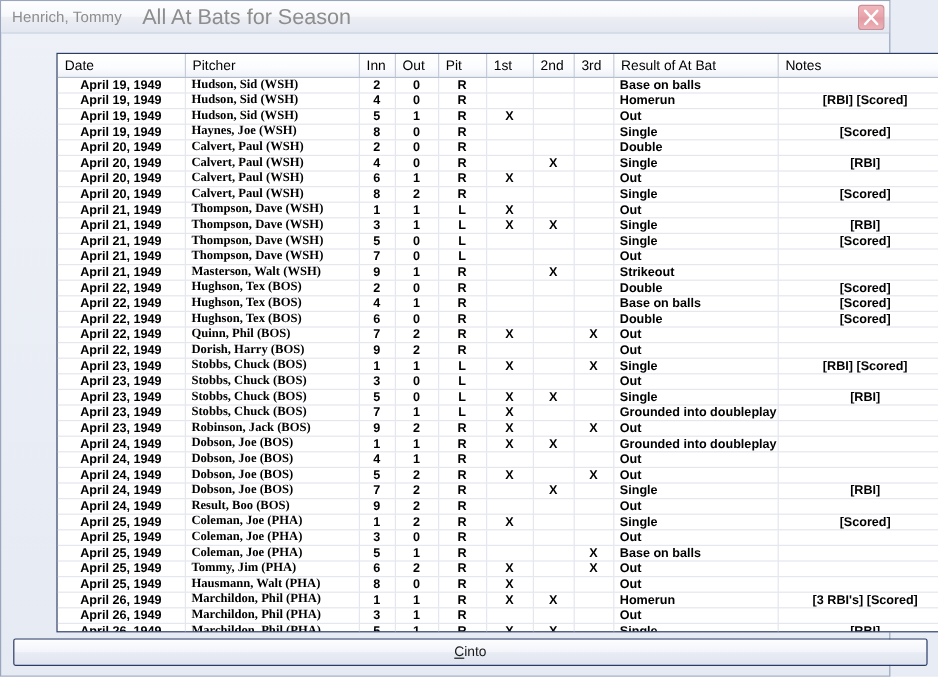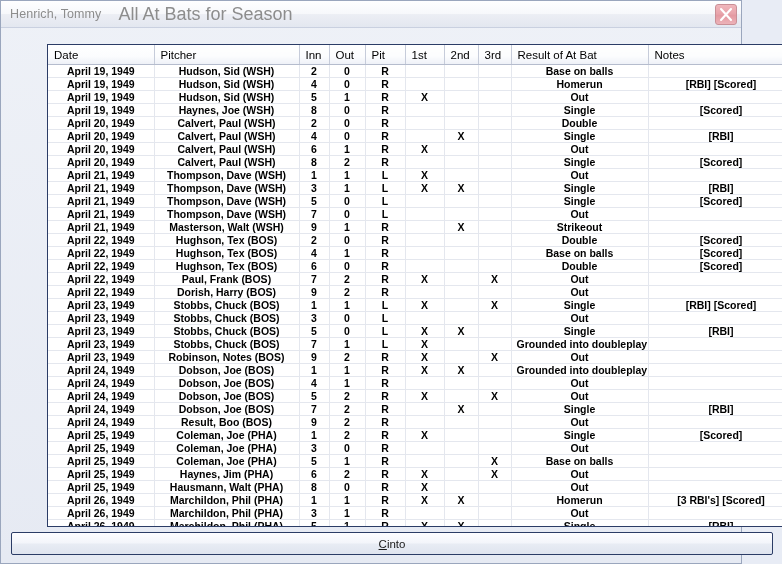--- a/index.html
+++ b/index.html
@@ -110,24 +110,24 @@
     line-height: 12px;
     border-bottom: 1px solid #e4e7ee;
     border-right: 1px solid #e4e7ee;
     padding: 0 5px;
     white-space: nowrap;
     overflow: hidden;
     font-weight: bold;
     font-size: 10.5px;
   }
   td.c-date   { text-align: center;   padding-left: 6px; }
-  td.c-pitch  { text-align: center;   padding-left: 6px; }
+  td.c-pitch  { text-align: left;   padding-left: 6px; font-family: Liberation Serif, serif; }
   td.c-num    { text-align: center; }
   td.c-mark   { text-align: center; }
-  td.c-res    { text-align: center; }
+  td.c-res    { text-align: left; }
   td.c-notes  { text-align: center; border-right: none; }
 
   
   #vscroll {
     position: absolute;
     top: 0;
     right: 0;
     width: 16px;
     bottom: 0;
     background: #fbfcfe;
@@ -432,21 +432,21 @@
               <td class="c-num">0</td>
               <td class="c-num">R</td>
               <td class="c-mark"></td>
               <td class="c-mark"></td>
               <td class="c-mark"></td>
               <td class="c-res">Double</td>
               <td class="c-notes">[Scored]</td>
             </tr>
             <tr>
               <td class="c-date">April 22, 1949</td>
-              <td class="c-pitch">Paul, Frank (BOS)</td>
+              <td class="c-pitch">Quinn, Phil (BOS)</td>
               <td class="c-num">7</td>
               <td class="c-num">2</td>
               <td class="c-num">R</td>
               <td class="c-mark">X</td>
               <td class="c-mark"></td>
               <td class="c-mark">X</td>
               <td class="c-res">Out</td>
               <td class="c-notes"></td>
             </tr>
             <tr>
@@ -504,21 +504,21 @@
               <td class="c-num">1</td>
               <td class="c-num">L</td>
               <td class="c-mark">X</td>
               <td class="c-mark"></td>
               <td class="c-mark"></td>
               <td class="c-res">Grounded into doubleplay</td>
               <td class="c-notes"></td>
             </tr>
             <tr>
               <td class="c-date">April 23, 1949</td>
-              <td class="c-pitch">Robinson, Notes (BOS)</td>
+              <td class="c-pitch">Robinson, Jack (BOS)</td>
               <td class="c-num">9</td>
               <td class="c-num">2</td>
               <td class="c-num">R</td>
               <td class="c-mark">X</td>
               <td class="c-mark"></td>
               <td class="c-mark">X</td>
               <td class="c-res">Out</td>
               <td class="c-notes"></td>
             </tr>
             <tr>
@@ -612,21 +612,21 @@
               <td class="c-num">1</td>
               <td class="c-num">R</td>
               <td class="c-mark"></td>
               <td class="c-mark"></td>
               <td class="c-mark">X</td>
               <td class="c-res">Base on balls</td>
               <td class="c-notes"></td>
             </tr>
             <tr>
               <td class="c-date">April 25, 1949</td>
-              <td class="c-pitch">Haynes, Jim (PHA)</td>
+              <td class="c-pitch">Tommy, Jim (PHA)</td>
               <td class="c-num">6</td>
               <td class="c-num">2</td>
               <td class="c-num">R</td>
               <td class="c-mark">X</td>
               <td class="c-mark"></td>
               <td class="c-mark">X</td>
               <td class="c-res">Out</td>
               <td class="c-notes"></td>
             </tr>
             <tr>

